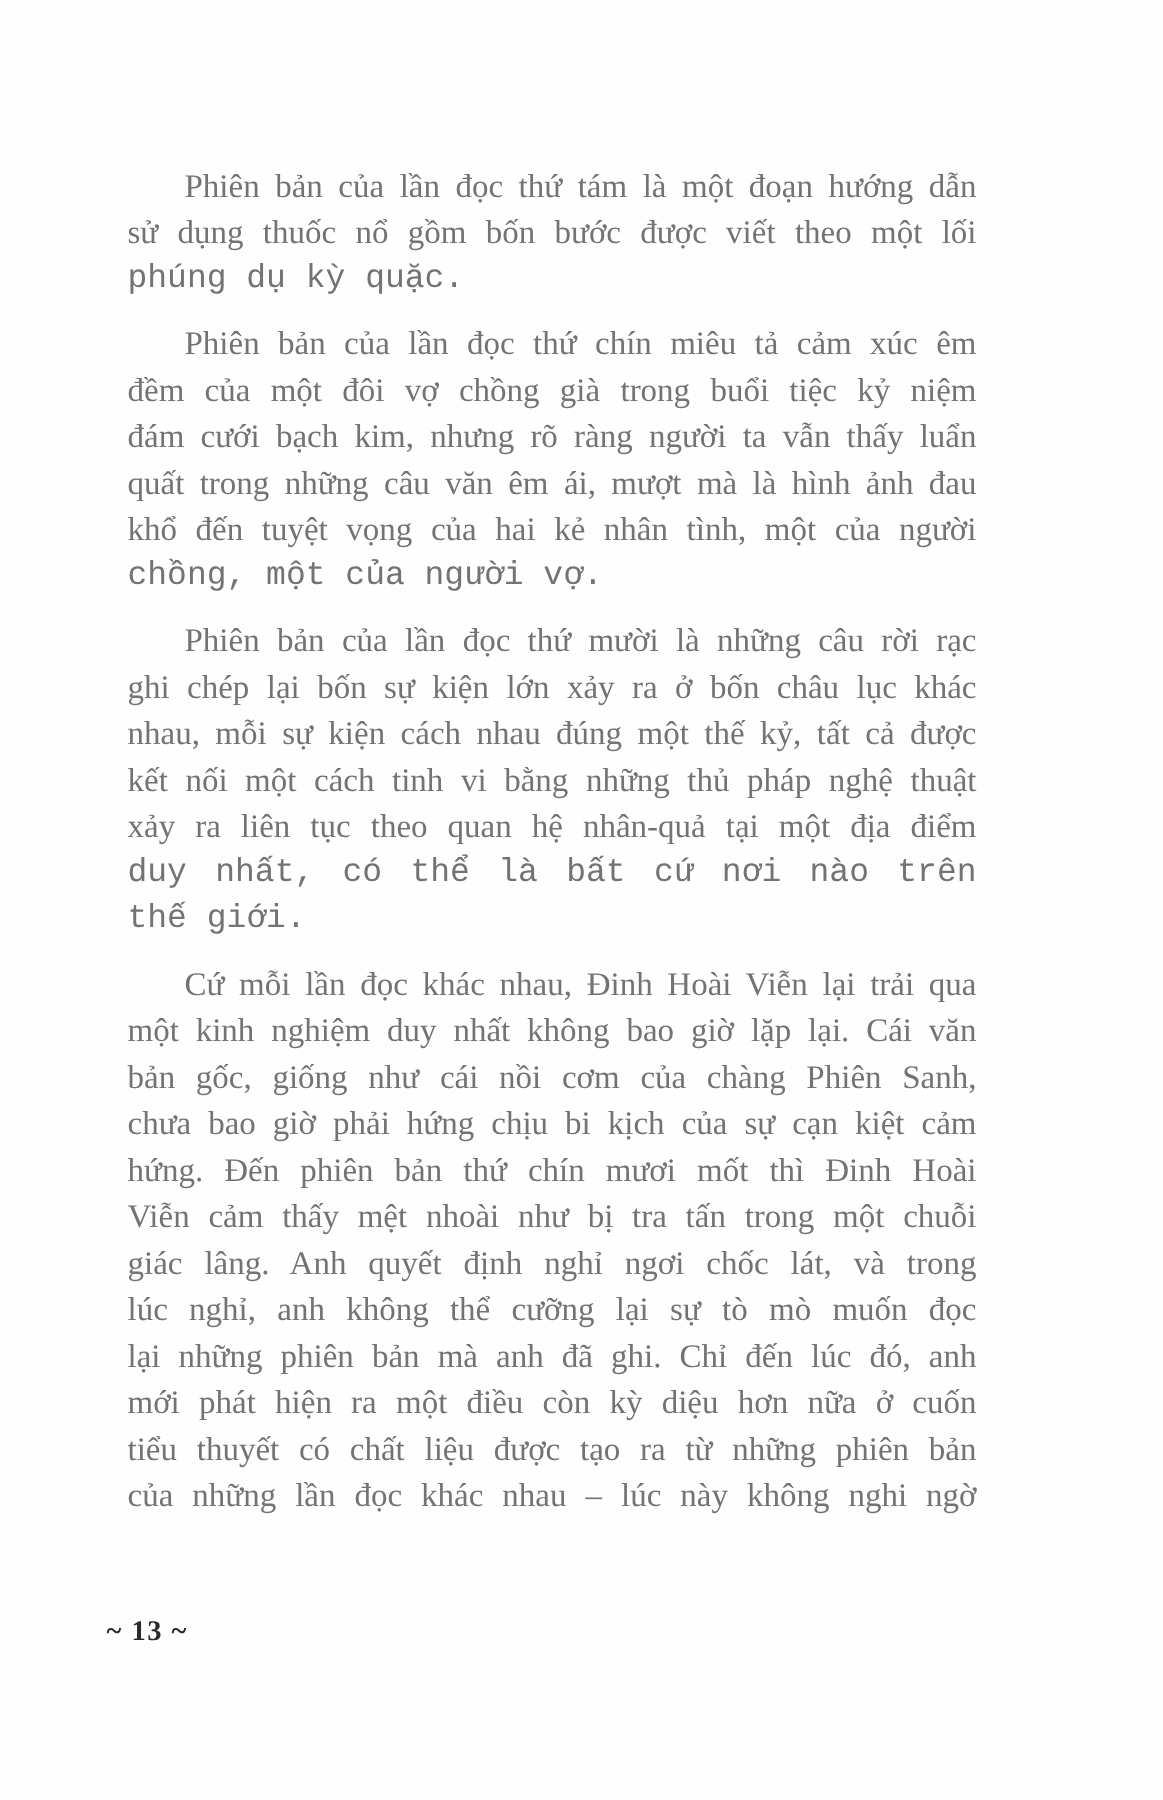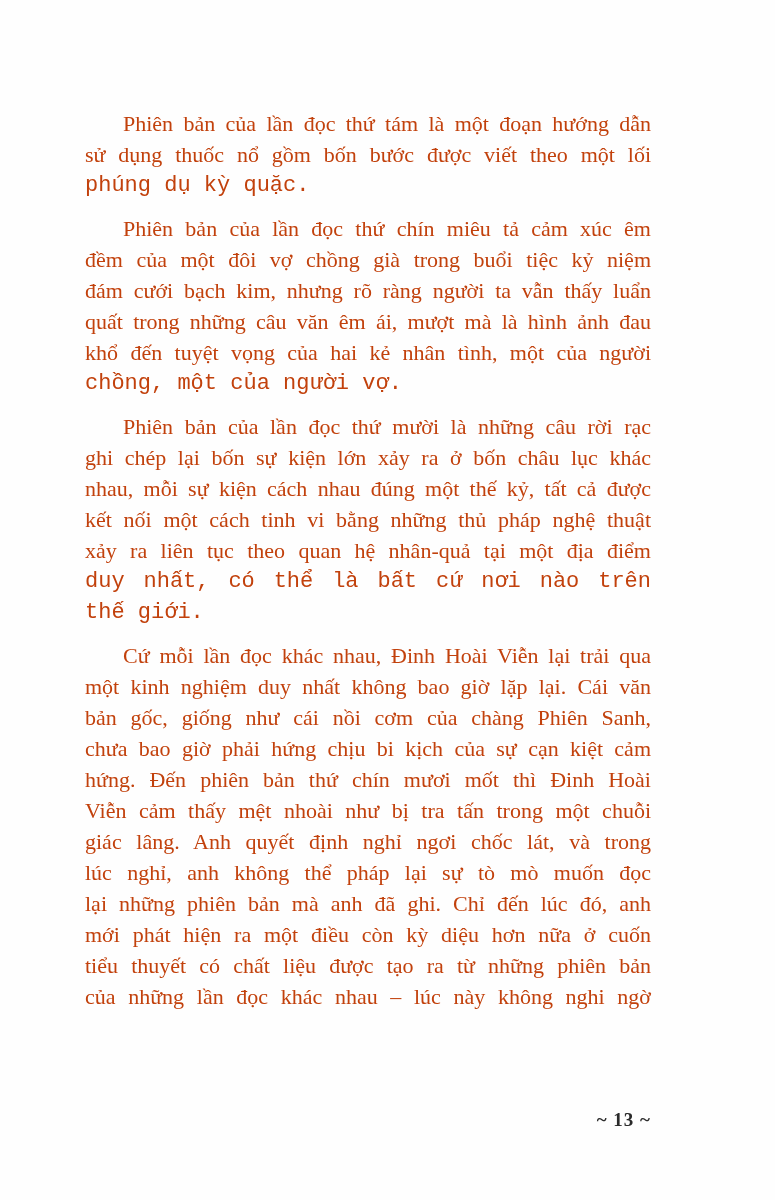--- a/index.html
+++ b/index.html
@@ -24,40 +24,39 @@
     left: 85px;
     top: 108px;
     width: 566px;
   }
   .paragraph {
     margin: 0 0 12px 0;
   }
   .line {
     font-size: 22px;
     line-height: 31px;
-    color: #c2410c;
+    color: #737373;
     text-align: justify;
     text-align-last: justify;
     -moz-text-align-last: justify;
   }
   .line.first-line {
     text-indent: 38px;
   }
   .line.para-end {
     text-align-last: left;
     font-family: Liberation Mono, monospace;
     -moz-text-align-last: left;
   }
   .page-footer {
     position: absolute;
     top: 1077px;
-    left: 85px;
+    left: 71px;
     width: 566px;
-    text-align: right;
-    margin-top: 32px;
+    text-align: left;
   }
   .page-number {
     font-size: 19px;
     font-weight: 700;
     color: #2a2a2a;
     letter-spacing: 1px;
   }
 </style>
 </head>
 <body>
@@ -87,21 +86,21 @@
         <div class="line para-end">duy nhất, có thể là bất cứ nơi nào trên thế giới.</div>
       </div>
       <div class="paragraph">
         <div class="line first-line">Cứ mỗi lần đọc khác nhau, Đinh Hoài Viễn lại trải qua</div>
         <div class="line">một kinh nghiệm duy nhất không bao giờ lặp lại. Cái văn</div>
         <div class="line">bản gốc, giống như cái nồi cơm của chàng Phiên Sanh,</div>
         <div class="line">chưa bao giờ phải hứng chịu bi kịch của sự cạn kiệt cảm</div>
         <div class="line">hứng. Đến phiên bản thứ chín mươi mốt thì Đinh Hoài</div>
         <div class="line">Viễn cảm thấy mệt nhoài như bị tra tấn trong một chuỗi</div>
         <div class="line">giác lâng. Anh quyết định nghỉ ngơi chốc lát, và trong</div>
-        <div class="line">lúc nghỉ, anh không thể pháp lại sự tò mò muốn đọc</div>
+        <div class="line">lúc nghỉ, anh không thể cưỡng lại sự tò mò muốn đọc</div>
         <div class="line">lại những phiên bản mà anh đã ghi. Chỉ đến lúc đó, anh</div>
         <div class="line">mới phát hiện ra một điều còn kỳ diệu hơn nữa ở cuốn</div>
         <div class="line">tiểu thuyết có chất liệu được tạo ra từ những phiên bản</div>
         <div class="line">của những lần đọc khác nhau – lúc này không nghi ngờ</div>
       </div>
     </main>
 
   <footer class="page-footer">
     <span class="page-number">~ 13 ~</span>
   </footer>

